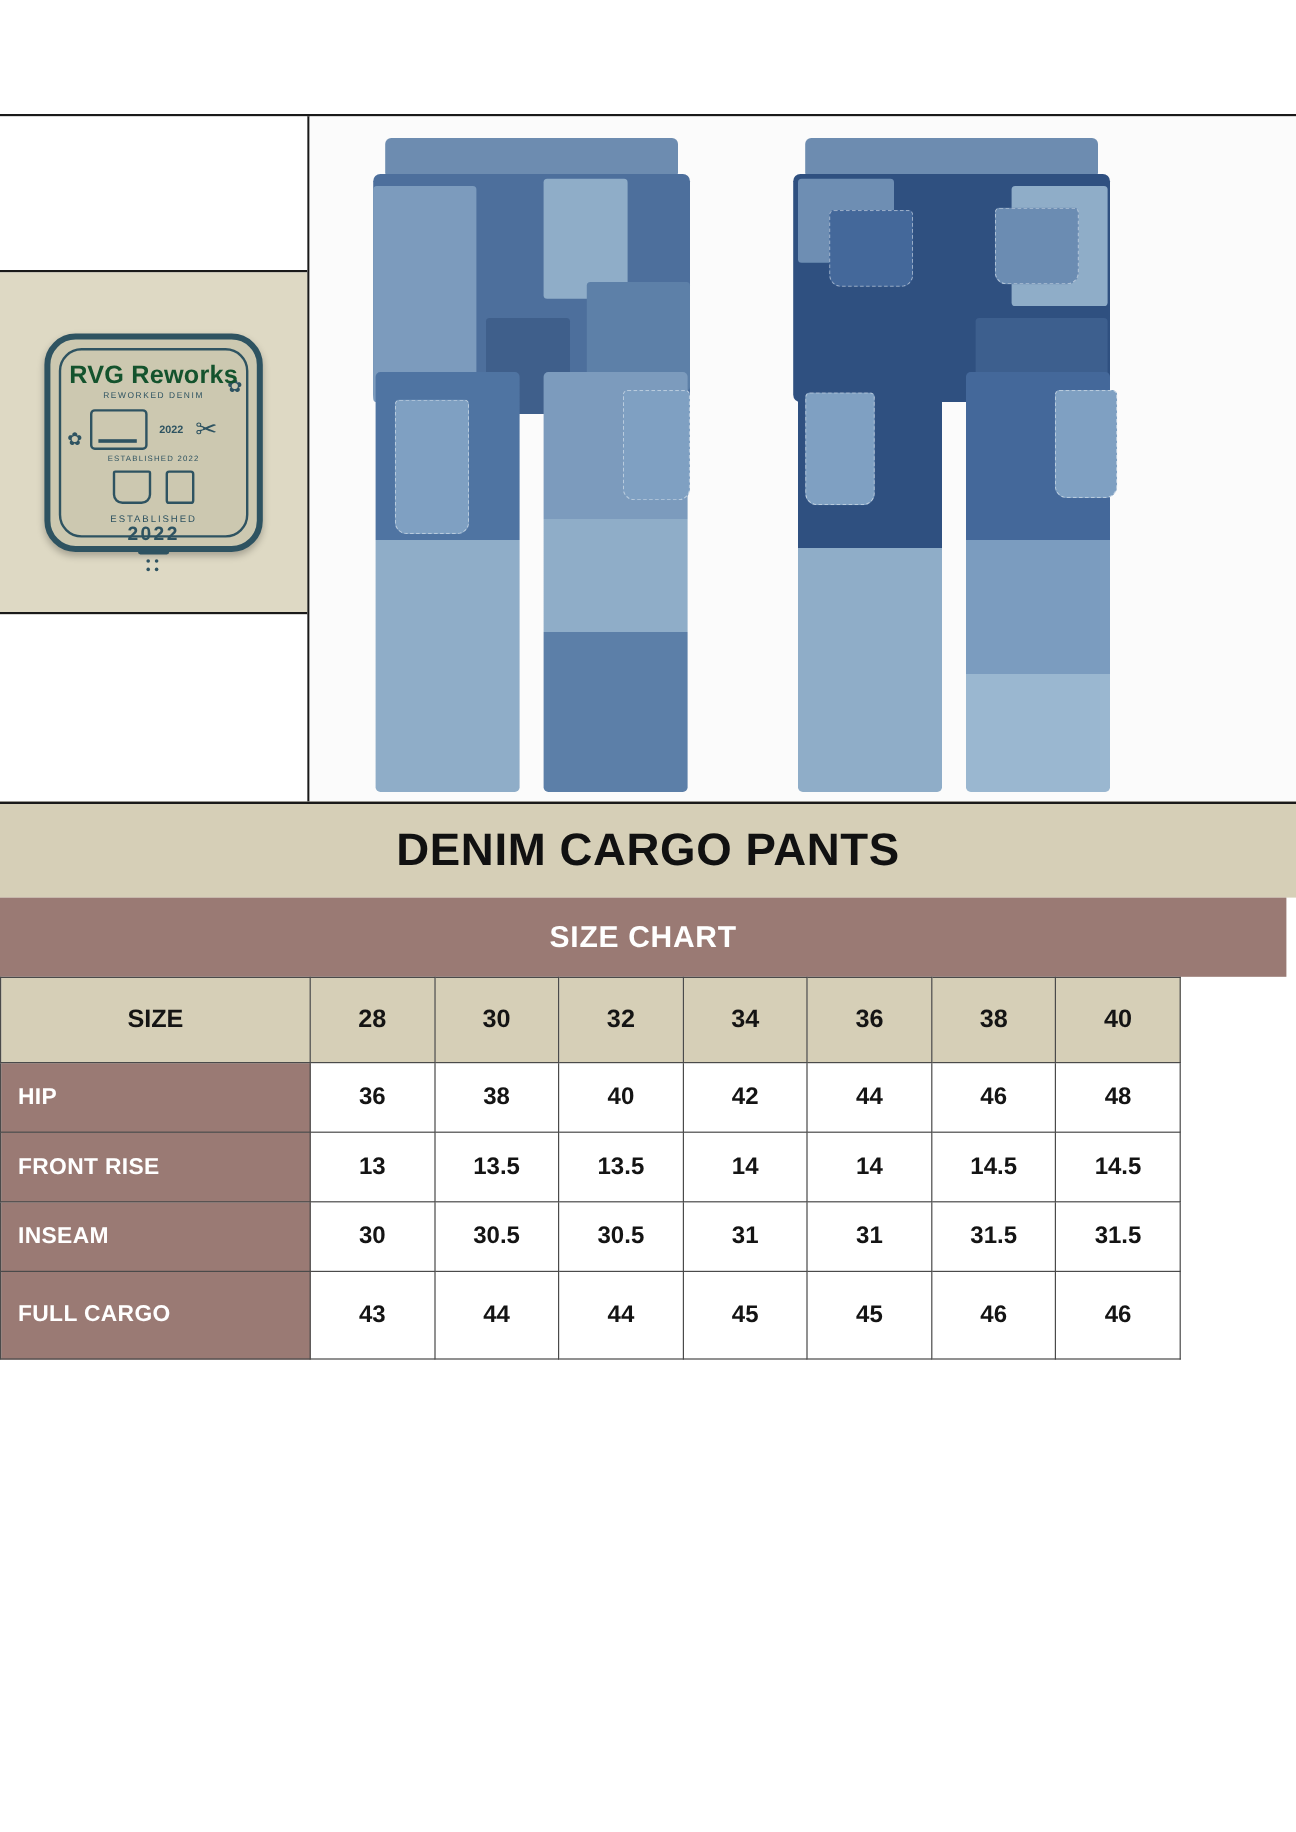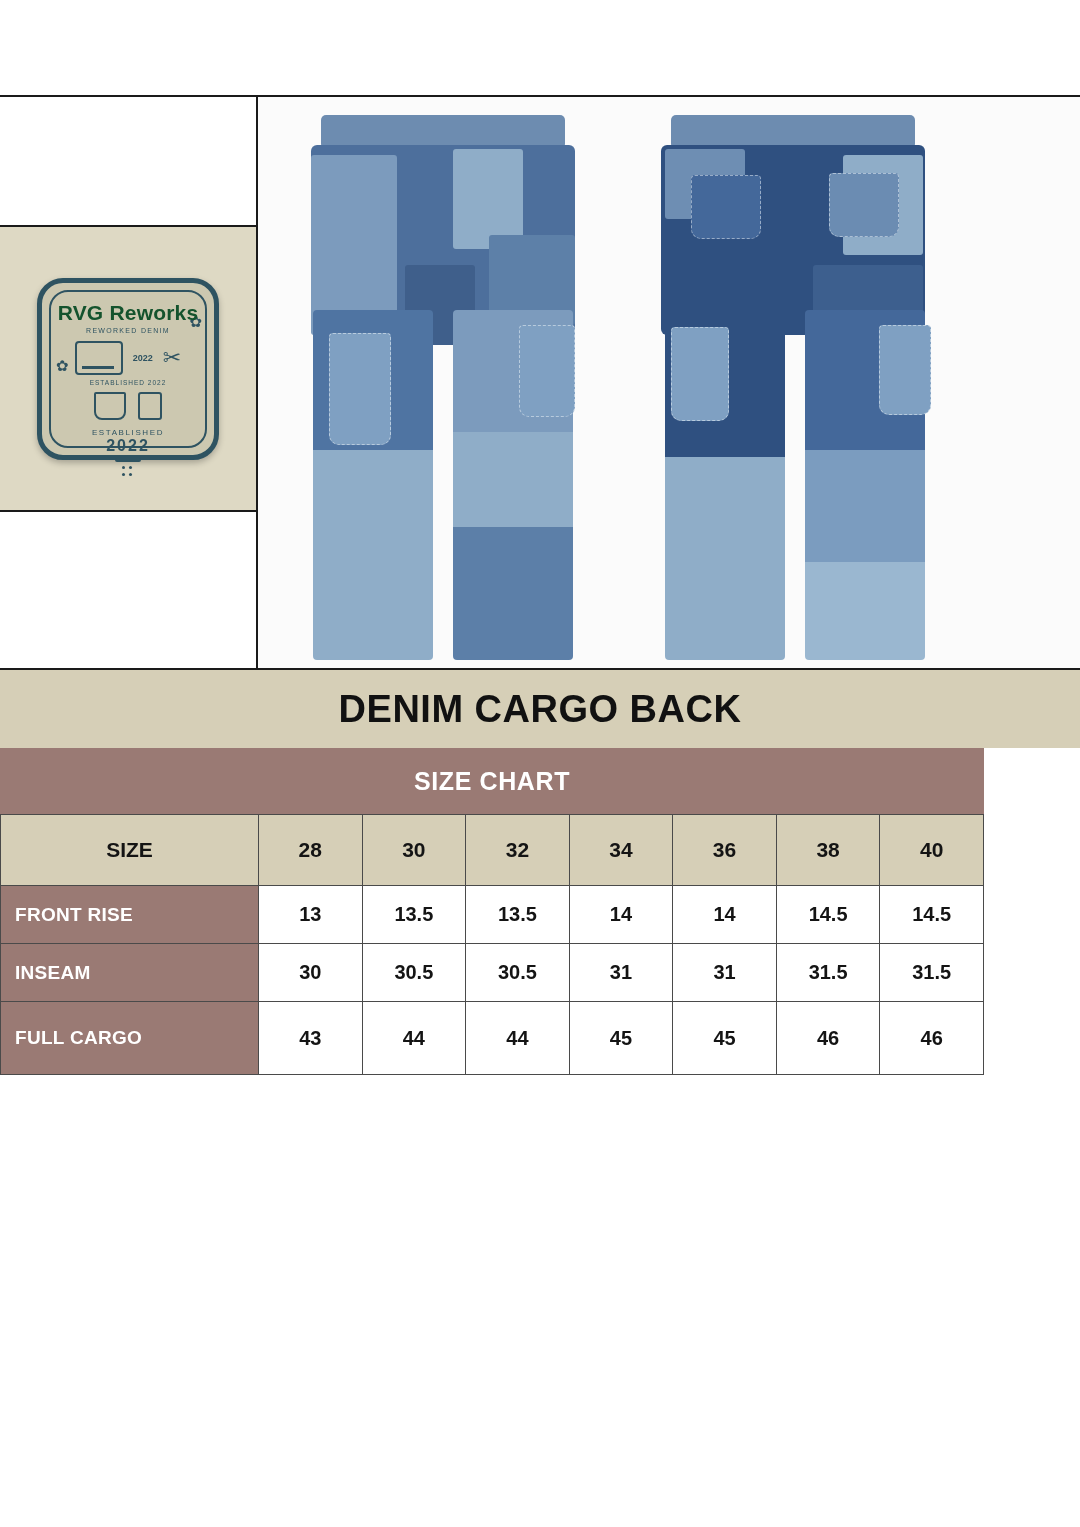--- a/index.html
+++ b/index.html
@@ -260,21 +260,21 @@
     font-weight: bold;
     letter-spacing: 0.5px;
     color: #111111;
   }
 
   
   .chart-band {
     position: absolute;
     left: 0;
     top: 748px;
-    width: 984px;
+    width: 1072px;
     height: 66px;
     background: #9a7a74;
     display: flex;
     align-items: center;
     justify-content: center;
   }
   .chart-band h2 {
     margin: 0;
     font-size: 25px;
     font-weight: bold;
@@ -389,21 +389,21 @@
         <div class="pocket" style="left:38px;  top:60px;  width:68px; height:62px; background:#44689a;"></div>
         <div class="pocket" style="left:176px; top:58px;  width:68px; height:62px; background:#6b8cb2;"></div>
         <div class="pocket" style="left:18px;  top:212px; width:56px; height:92px; background:#7fa0c2;"></div>
         <div class="pocket" style="left:226px; top:210px; width:50px; height:88px; background:#7fa0c2;"></div>
       </div>
 
     </div>
   </div>
 
   <div class="title-band">
-    <h1>DENIM CARGO BACK</h1>
+    <h1>DENIM CARGO PANTS</h1>
   </div>
 
   <div class="chart-band">
     <h2>SIZE CHART</h2>
   </div>
 
   <table class="size-table">
     <colgroup>
       <col class="labelcol">
       <col>
@@ -420,20 +420,30 @@
         <th>28</th>
         <th>30</th>
         <th>32</th>
         <th>34</th>
         <th>36</th>
         <th>38</th>
         <th>40</th>
       </tr>
     </thead>
     <tbody>
+      <tr>
+        <th>HIP</th>
+        <td>36</td>
+        <td>38</td>
+        <td>40</td>
+        <td>42</td>
+        <td>44</td>
+        <td>46</td>
+        <td>48</td>
+      </tr>
       <tr>
         <th>FRONT RISE</th>
         <td>13</td>
         <td>13.5</td>
         <td>13.5</td>
         <td>14</td>
         <td>14</td>
         <td>14.5</td>
         <td>14.5</td>
       </tr>

